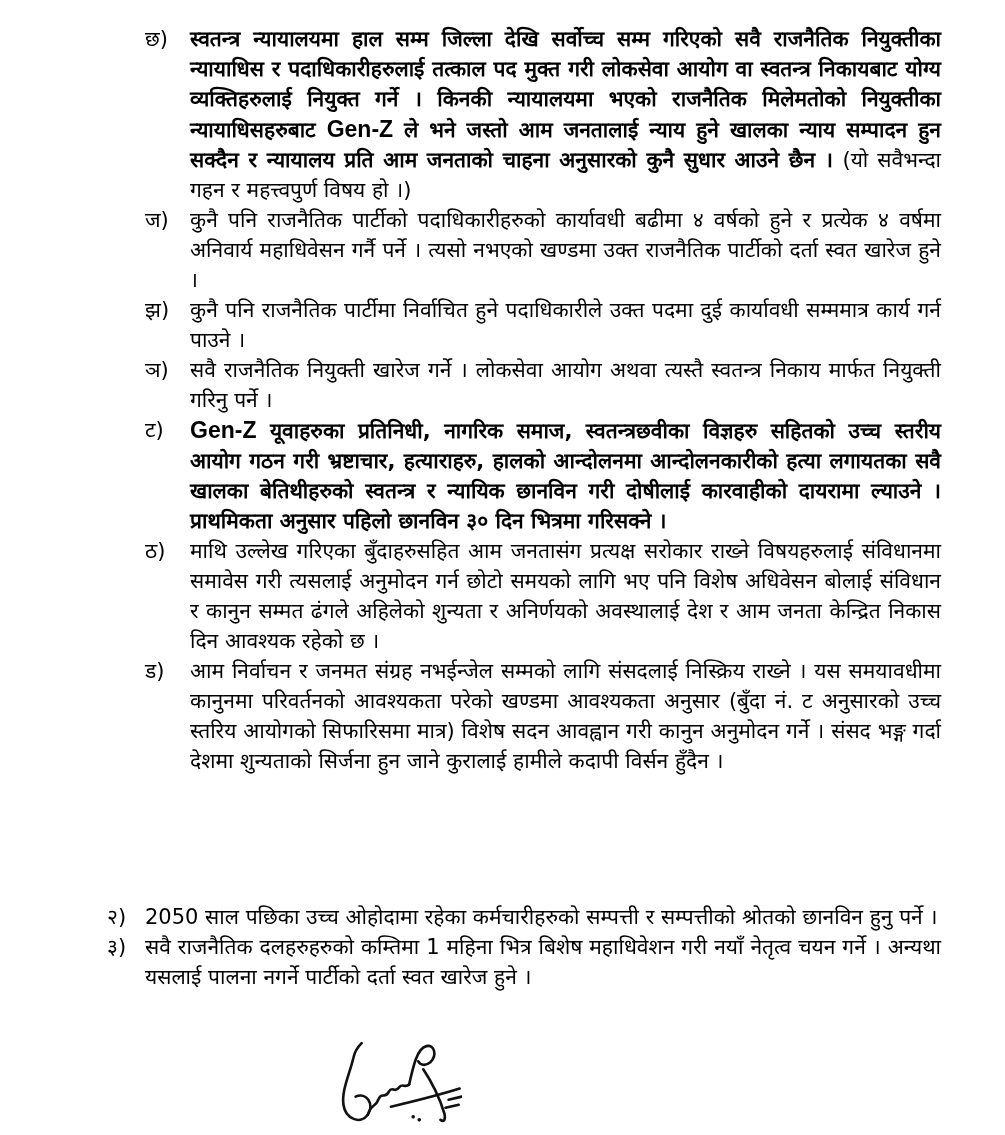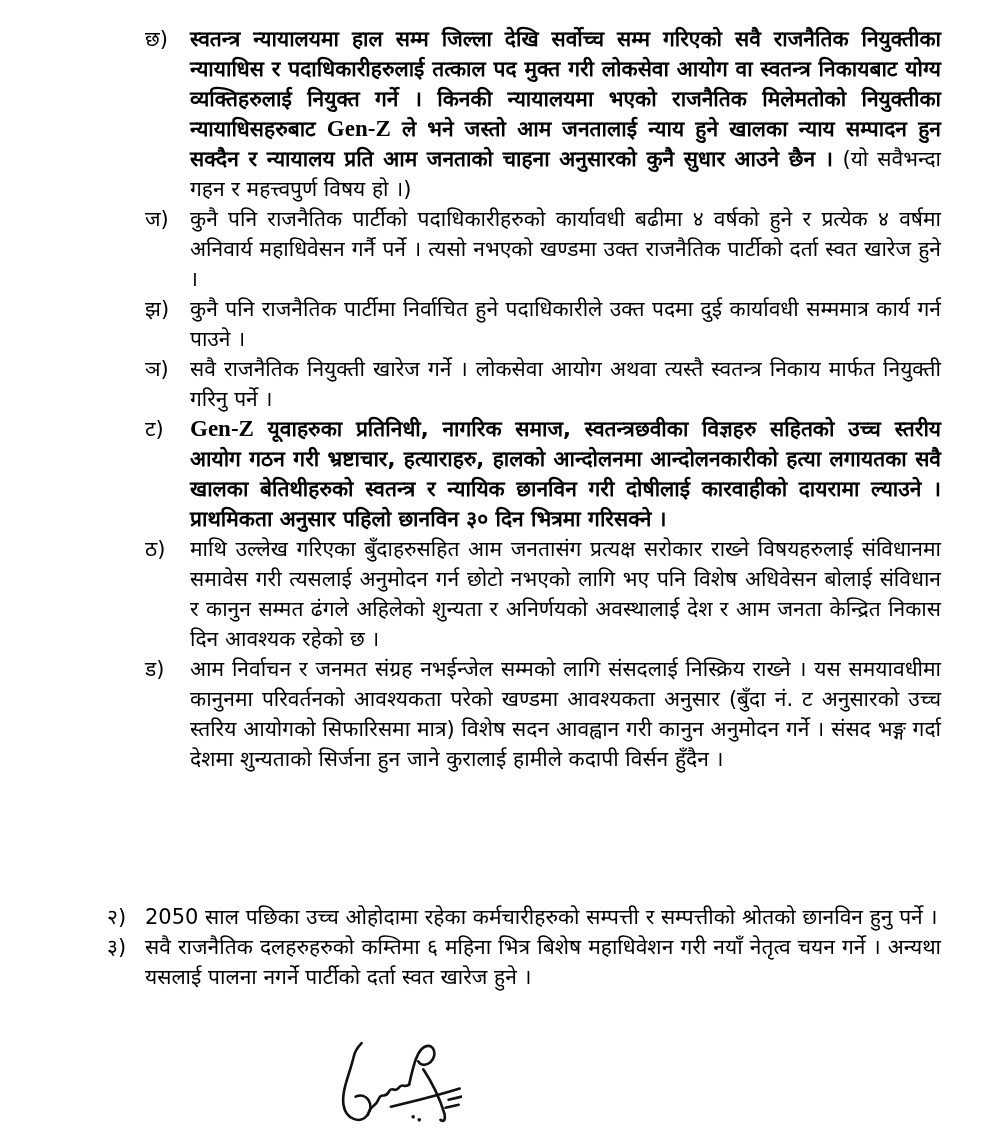--- a/index.html
+++ b/index.html
@@ -40,21 +40,21 @@
   .numbered-list .marker {
     flex: 0 0 38px;
     width: 38px;
   }
   .body {
     flex: 1 1 auto;
     text-align: justify;
   }
   .bold { font-weight: 700; }
   .latin {
-    font-family: Liberation Serif, serif;
+    font-family: Liberation Sans, sans-serif;
     font-size: 23px;
   }
   .signature-wrap {
     position: absolute;
     left: 330px;
     top: 1036px;
     width: 132px;
     height: 96px;
   }
   .signature-wrap svg {
@@ -83,36 +83,36 @@
       <div class="item">
         <span class="marker">ञ)</span>
         <span class="body"><span>सवै राजनैतिक नियुक्ती खारेज गर्ने । लोकसेवा आयोग अथवा त्यस्तै स्वतन्त्र निकाय मार्फत नियुक्ती गरिनु पर्ने ।</span></span>
       </div>
       <div class="item">
         <span class="marker">ट)</span>
         <span class="body"><span class="bold latin">Gen-Z</span><span class="bold"> यूवाहरुका प्रतिनिधी, नागरिक समाज, स्वतन्त्रछवीका विज्ञहरु सहितको उच्च स्तरीय आयोग गठन गरी भ्रष्टाचार, हत्याराहरु, हालको आन्दोलनमा आन्दोलनकारीको हत्या लगायतका सवै खालका बेतिथीहरुको स्वतन्त्र र न्यायिक छानविन गरी दोषीलाई कारवाहीको दायरामा ल्याउने । प्राथमिकता अनुसार पहिलो छानविन ३० दिन भित्रमा गरिसक्ने ।</span></span>
       </div>
       <div class="item">
         <span class="marker">ठ)</span>
-        <span class="body"><span>माथि उल्लेख गरिएका बुँदाहरुसहित आम जनतासंग प्रत्यक्ष सरोकार राख्ने विषयहरुलाई संविधानमा समावेस गरी त्यसलाई अनुमोदन गर्न छोटो नभएको लागि भए पनि विशेष अधिवेसन बोलाई संविधान र कानुन सम्मत ढंगले अहिलेको शुन्यता र अनिर्णयको अवस्थालाई देश र आम जनता केन्द्रित निकास दिन आवश्यक रहेको छ ।</span></span>
+        <span class="body"><span>माथि उल्लेख गरिएका बुँदाहरुसहित आम जनतासंग प्रत्यक्ष सरोकार राख्ने विषयहरुलाई संविधानमा समावेस गरी त्यसलाई अनुमोदन गर्न छोटो समयको लागि भए पनि विशेष अधिवेसन बोलाई संविधान र कानुन सम्मत ढंगले अहिलेको शुन्यता र अनिर्णयको अवस्थालाई देश र आम जनता केन्द्रित निकास दिन आवश्यक रहेको छ ।</span></span>
       </div>
       <div class="item">
         <span class="marker">ड)</span>
         <span class="body"><span>आम निर्वाचन र जनमत संग्रह नभईन्जेल सम्मको लागि संसदलाई निस्क्रिय राख्ने । यस समयावधीमा कानुनमा परिवर्तनको आवश्यकता परेको खण्डमा आवश्यकता अनुसार (बुँदा नं. ट अनुसारको उच्च स्तरिय आयोगको सिफारिसमा मात्र) विशेष सदन आवह्वान गरी कानुन अनुमोदन गर्ने । संसद भङ्ग गर्दा देशमा शुन्यताको सिर्जना हुन जाने कुरालाई हामीले कदापी विर्सन हुँदैन ।</span></span>
       </div>
     </div>
 
   <div class="numbered-list" id="numbered-list">
       <div class="item">
         <span class="marker">२)</span>
         <span class="body"><span>2050 साल पछिका उच्च ओहोदामा रहेका कर्मचारीहरुको सम्पत्ती र सम्पत्तीको श्रोतको छानविन हुनु पर्ने ।</span></span>
       </div>
       <div class="item">
         <span class="marker">३)</span>
-        <span class="body"><span>सवै राजनैतिक दलहरुहरुको कम्तिमा ६ महिना भित्र बिशेष महाधिवेशन गरी नयाँ नेतृत्व चयन गर्ने । अन्यथा यसलाई पालना नगर्ने पार्टीको दर्ता स्वत खारेज हुने ।</span></span>
+        <span class="body"><span>सवै राजनैतिक दलहरुहरुको कम्तिमा 1 महिना भित्र बिशेष महाधिवेशन गरी नयाँ नेतृत्व चयन गर्ने । अन्यथा यसलाई पालना नगर्ने पार्टीको दर्ता स्वत खारेज हुने ।</span></span>
       </div>
     </div>
 
   <div class="signature-wrap">
     <svg viewBox="0 0 130 95" xmlns="http://www.w3.org/2000/svg">
       <g fill="none" stroke="#111111" stroke-width="2.6" stroke-linecap="round">
 
         <path d="M 31,7 C 27,11 24,16 23,21 C 19,38 11,54 13,68 C 15,82 30,88 37,78 C 44,68 36,55 25,60"></path>
 
         <path d="M 37,78 C 41,66 44,72 48,62 C 51,55 54,63 58,55 C 61,49 64,57 68,51 C 71,46 74,52 78,48"></path>

